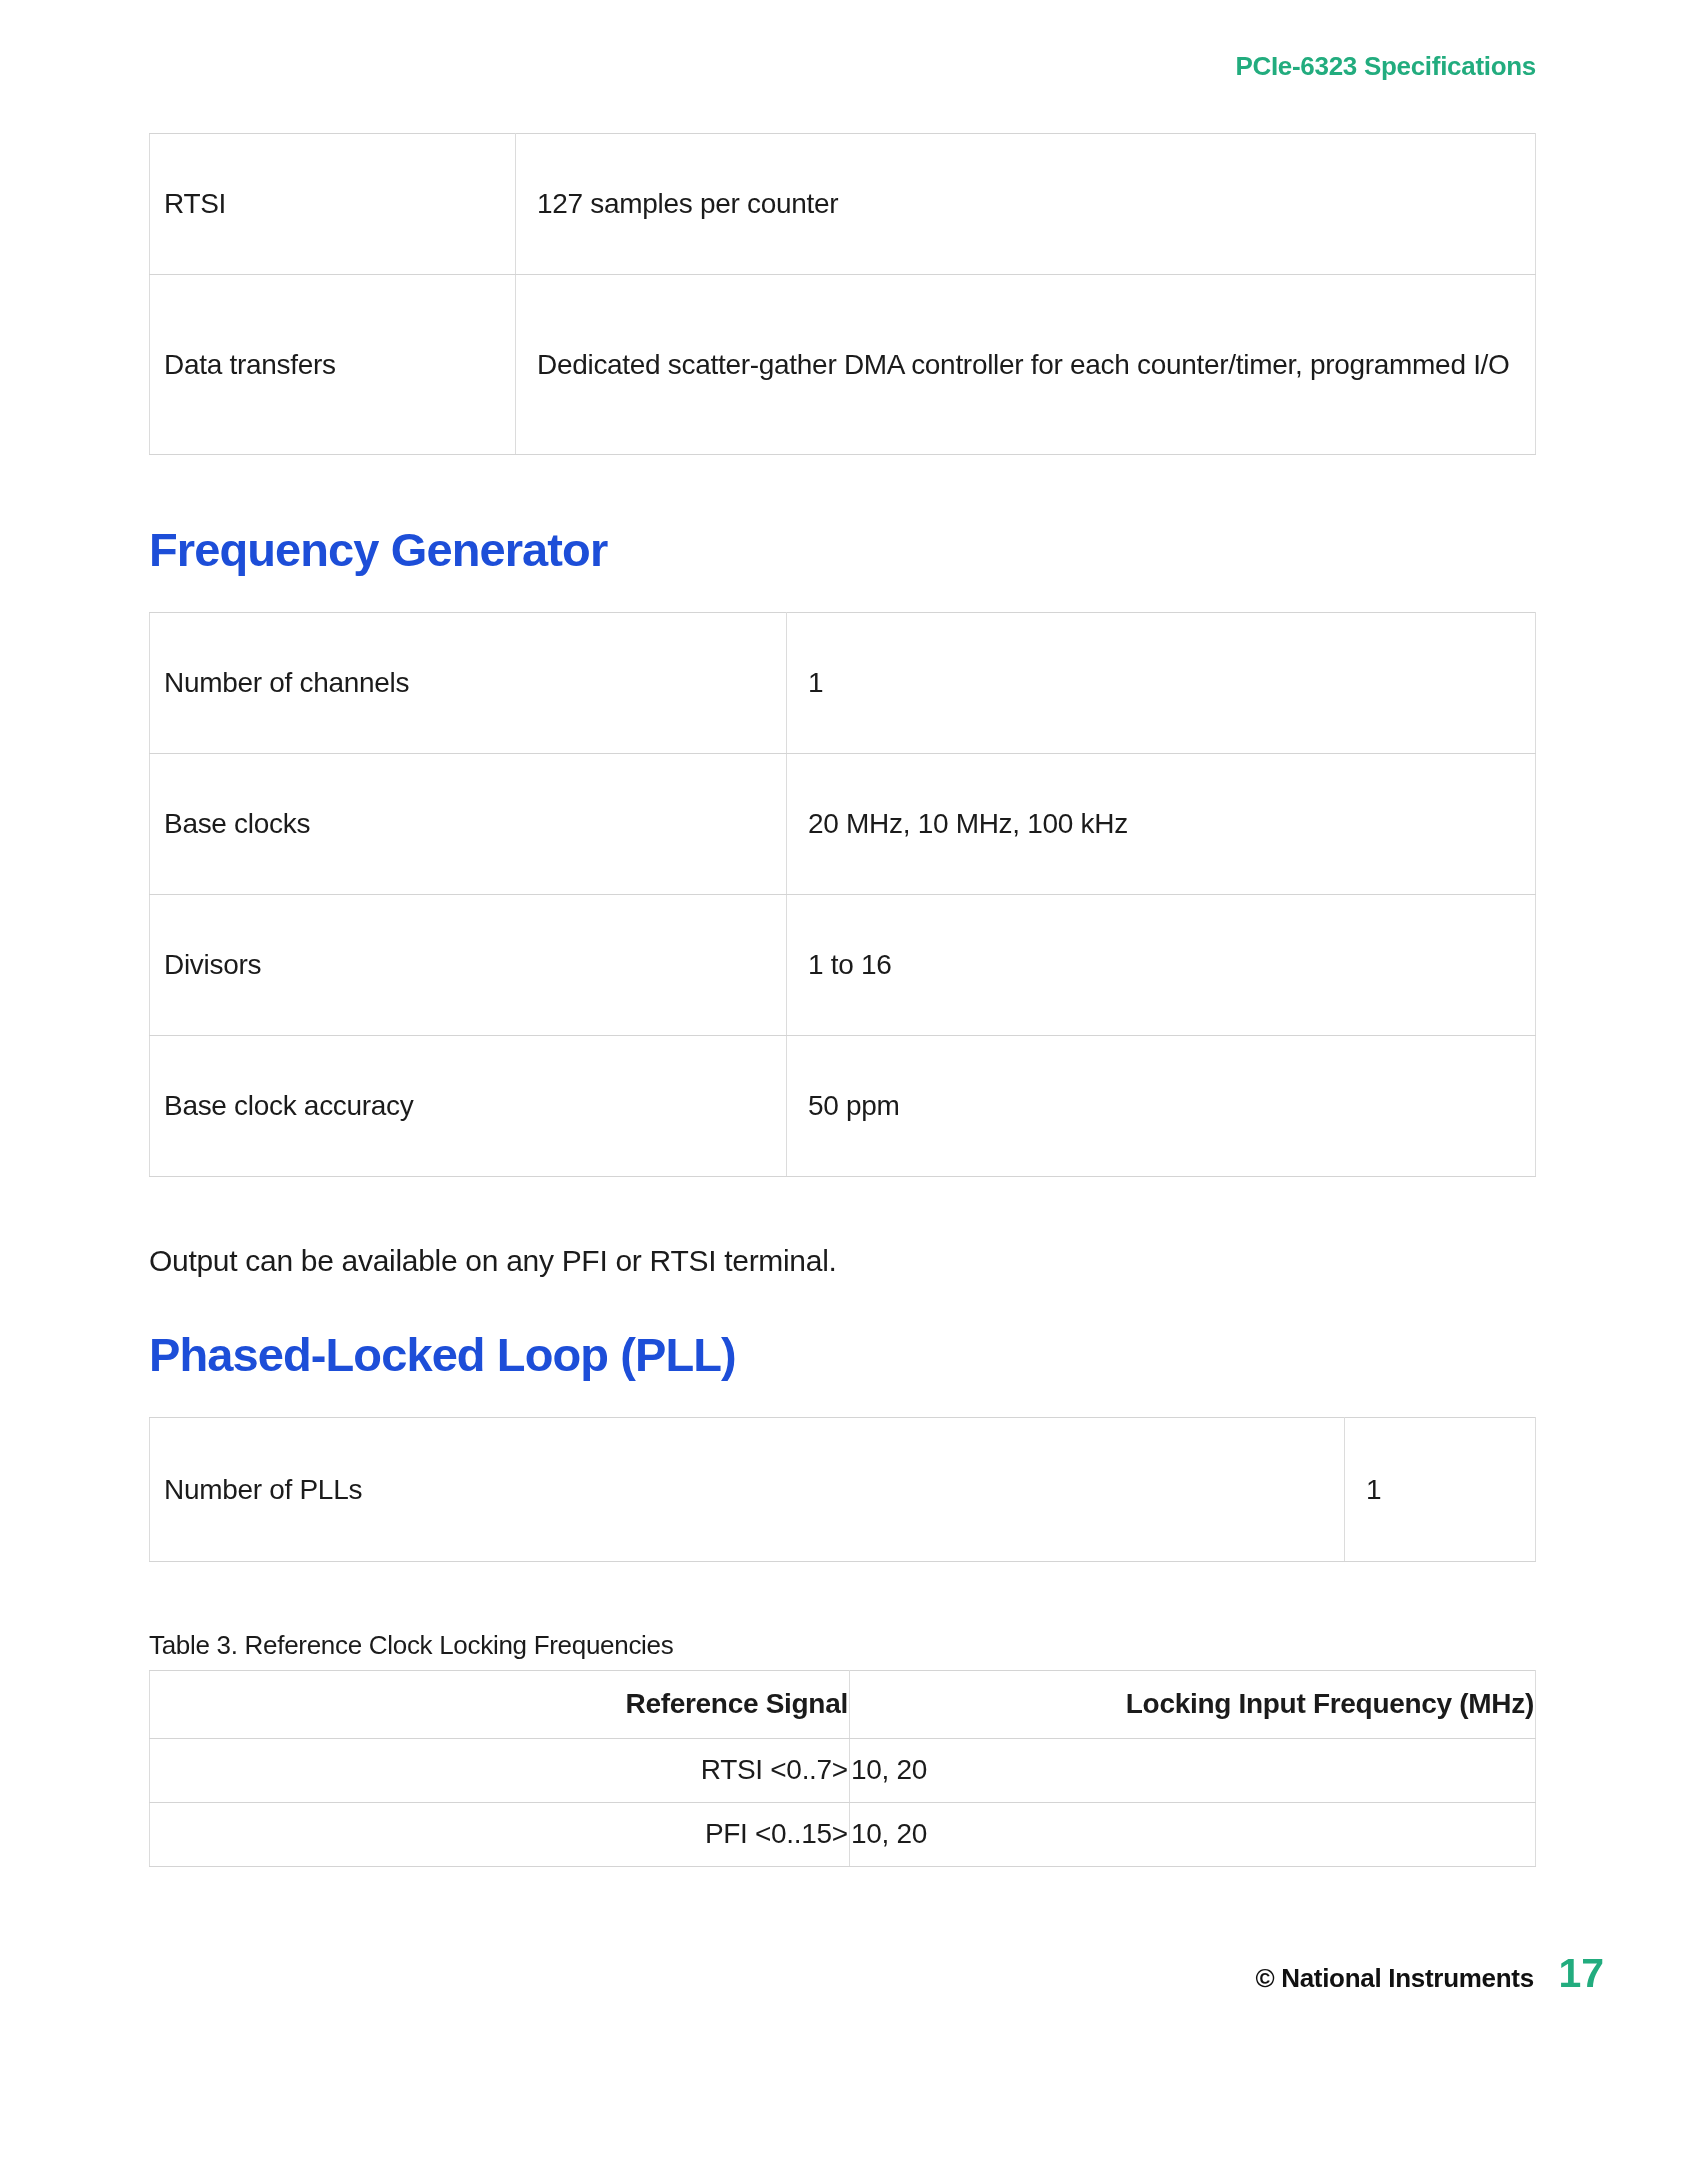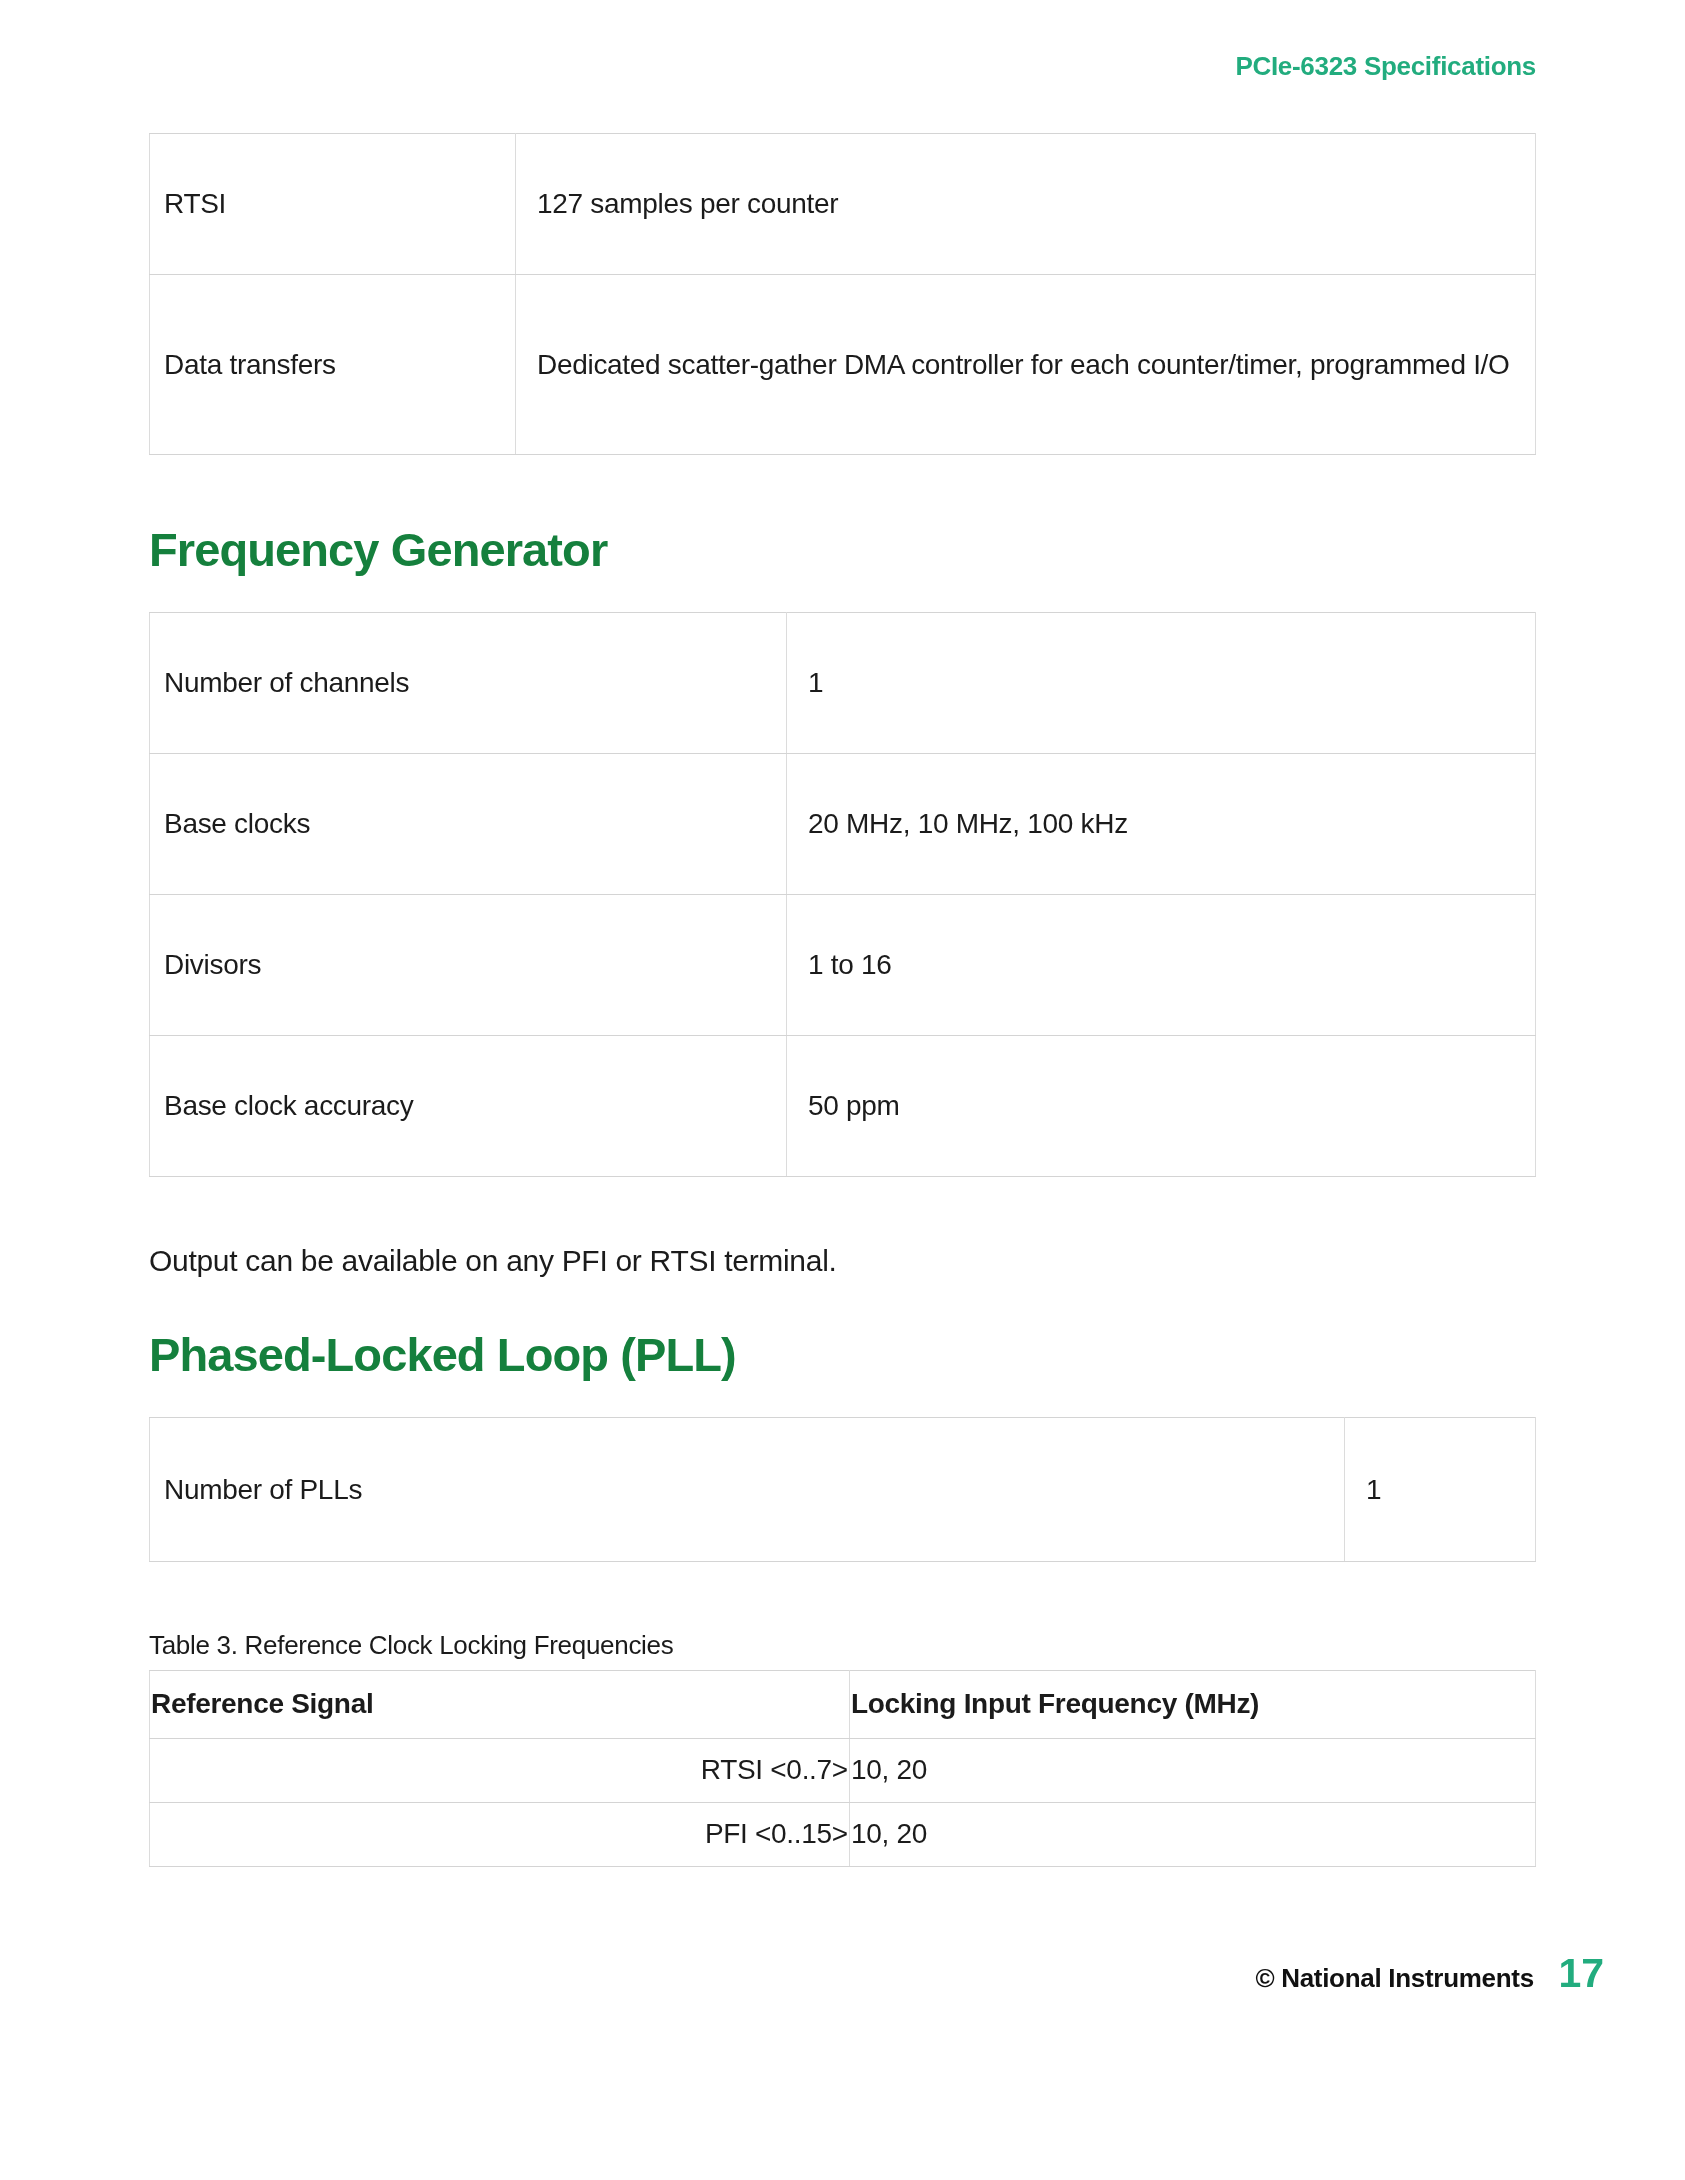--- a/index.html
+++ b/index.html
@@ -49,41 +49,41 @@
   .t2 td { height: 141px; }
 
   .t3 .c1 { width: 1195px; }
   .t3 td { height: 144px; }
 
   
   h2 {
     font-size: 47px;
     font-weight: 700;
     letter-spacing: -0.9px;
-    color: #15803d;
+    color: #1d4ed8;
     margin: 67px 0 35px 0;
   }
   .h-pll { margin-top: 49px; }
 
   .note { font-size: 30px; letter-spacing: -0.3px; margin: 67px 0 0 0; }
 
   .caption { font-size: 26px; letter-spacing: -0.3px; margin: 68px 0 8.8px 0; }
 
   
   .ref-table th, .ref-table td {
     border-left: 0.9px solid #dcdcdc;
     border-right: 0.9px solid #dcdcdc;
     border-top: 1.8px solid #d4d4d4;
     border-bottom: 1.8px solid #d4d4d4;
     vertical-align: middle;
     font-size: 28px;
     letter-spacing: -0.3px;
   }
   .ref-table .c1 { width: 50.5%; }
-  .ref-table th { height: 68px; font-weight: 700; text-align: left; }
+  .ref-table th { height: 68px; font-weight: 700; text-align: right; }
   .ref-table td { height: 64px; }
   .ref-table td.left { text-align: right; padding-left: 14px; }
   .ref-table td.center { }
 
   
   .footer {
     margin: 83px -68px 0 0;
     display: flex;
     justify-content: flex-end;
     align-items: baseline;

